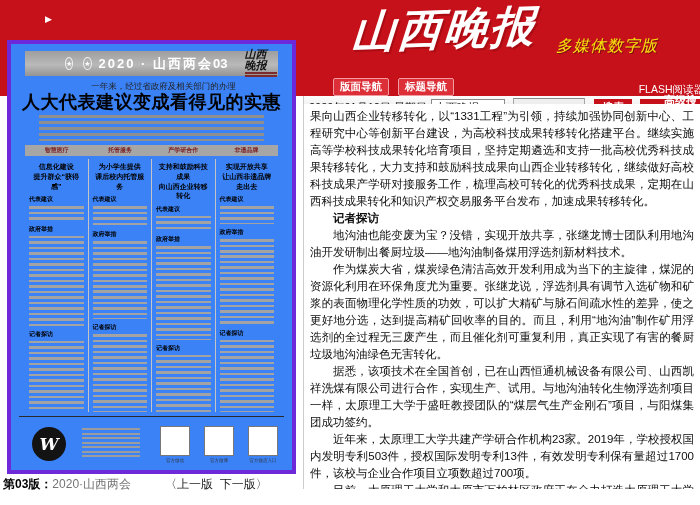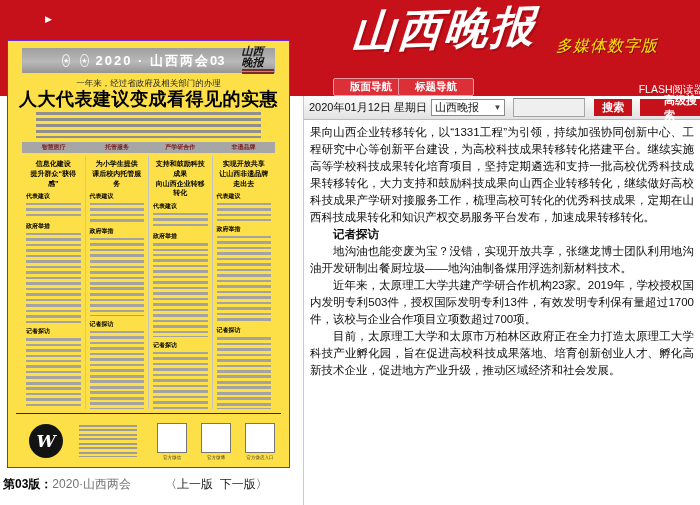--- a/index.html
+++ b/index.html
@@ -7,53 +7,53 @@
   .screen{position:relative;width:700px;height:505px;overflow:hidden;background:#fff;}
 
   
   .red-band{position:absolute;left:0;top:0;width:700px;height:96px;background:#c6111b;}
   .home-link{position:absolute;left:45px;top:15px;color:#fff;font-size:12px;text-decoration:none;display:flex;align-items:center;gap:3px;}
   .home-link .tri{font-size:9px;line-height:1;}
 
   
   .masthead-title{position:absolute;left:352px;top:0px;width:190px;color:#fff;font-family:"DejaVu Serif","Liberation Serif",serif;font-weight:bold;font-style:italic;font-size:44px;letter-spacing:2px;transform:skewX(-6deg) rotate(-2deg);text-shadow:2px 2px 0 rgba(90,0,0,.25);white-space:nowrap;}
   .masthead-sub{position:absolute;left:556px;top:36px;color:#f7e50c;font-size:16px;font-weight:normal;font-style:italic;letter-spacing:1px;text-shadow:1px 1px 0 #7a0d12;white-space:nowrap;}
-  .navbtn{position:absolute;top:78px;height:16px;padding:0 16px;background:#dd2f38;border:1px solid #f29ba0;border-radius:2px;color:#fff;font-size:10.5px;font-weight:bold;display:flex;align-items:center;justify-content:center;text-decoration:none;box-shadow:0 1px 1px rgba(0,0,0,.25);}
+  .navbtn{position:absolute;top:78px;height:16px;padding:0 6px;background:#dd2f38;border:1px solid #f29ba0;border-radius:2px;color:#fff;font-size:10.5px;font-weight:bold;display:flex;align-items:center;justify-content:center;text-decoration:none;box-shadow:0 1px 1px rgba(0,0,0,.25);}
   .navbtn.b1{left:333px;min-width:40px;}
   .navbtn.b2{left:398px;min-width:40px;}
   .flash-link{position:absolute;right:-4px;top:83px;color:#fff;font-size:10.5px;text-decoration:none;white-space:nowrap;}
 
   
   .toolbar{position:absolute;left:303px;top:96px;width:397px;height:24px;box-sizing:border-box;background:linear-gradient(#fcfcfc,#e2e2e2);border-bottom:1px solid #bcbcbc;border-left:1px solid #c9c9c9;display:flex;align-items:center;}
   .tb-date{margin-left:5px;font-size:11px;color:#111;white-space:nowrap;}
   .tb-select{margin-left:4px;width:100px;height:17px;box-sizing:border-box;background:#fff;border:1px solid #8a8a8a;display:flex;align-items:center;font-size:11px;color:#111;padding:0 3px;cursor:default;}
   .tb-select .arrow{margin-left:auto;font-size:8px;color:#444;}
   .tb-input{margin-left:8px;width:66px;height:15px;background:#efefef;border:1px solid #a5a5a5;border-top-color:#8b8b8b;}
   .redbtn{height:17px;background:#c6111b;color:#fff;font-size:11px;font-weight:bold;display:flex;align-items:center;justify-content:center;text-decoration:none;}
   .redbtn.search{margin-left:9px;width:52px;}
   .redbtn.adv{margin-left:8px;width:50px;padding-left:24px;}
 
   
-  .article{position:absolute;left:303px;top:120px;width:397px;height:385px;box-sizing:border-box;border-left:1px solid #ccc;background:#fff;padding:4px 6px 0 6px;overflow:hidden;}
+  .article{position:absolute;left:303px;top:104px;width:397px;height:385px;box-sizing:border-box;border-left:1px solid #ccc;background:#fff;padding:4px 6px 0 6px;overflow:hidden;}
   .article p{margin:0;font-size:11.5px;line-height:17px;color:#0d0d0d;text-align:justify;text-indent:2em;}
   .article p.cont{text-indent:0;}
   .article p.sec-label{font-weight:bold;}
 
   
-  .thumb{position:absolute;left:7px;top:40px;width:281px;height:426px;background:#fde047;border:1px solid #6d28d9;box-sizing:content-box;cursor:pointer;}
+  .thumb{position:absolute;left:7px;top:40px;width:281px;height:426px;background:#3b82f6;border:4px solid #6d28d9;box-sizing:content-box;cursor:pointer;}
   .banner{position:absolute;left:14px;top:7px;width:253px;height:25px;background:linear-gradient(#9e9e9e,#b9b9b9 55%,#949494);display:flex;align-items:center;color:#fff;}
   .emblem{width:13px;height:13px;border:1px solid #eee;border-radius:50%;display:flex;align-items:center;justify-content:center;font-size:7px;color:#fff;box-sizing:border-box;}
   .emblem.e1{margin-left:40px;}
   .emblem-sep{width:1px;height:12px;background:#ddd;margin:0 5px;}
   .banner-title{font-size:13px;font-weight:bold;letter-spacing:2px;margin-left:7px;white-space:nowrap;}
   .banner-right{margin-left:auto;margin-right:3px;display:flex;align-items:center;gap:17px;}
   .banner-pageno{font-size:13px;font-weight:bold;}
   .banner-logo{font-size:11px;font-weight:bold;font-style:italic;color:#141414;line-height:1;display:flex;flex-direction:column;gap:1px;}
   .banner-logo .mini{width:32px;height:6px;background:repeating-linear-gradient(to bottom,#7d2a2a 0 2px,transparent 2px 3px);}
-  .kicker{position:absolute;left:0;top:37px;width:100%;text-align:center;font-size:8.5px;color:#222;}
+  .kicker{position:absolute;left:12px;top:37px;width:100%;text-align:center;font-size:8.5px;color:#222;}
   .headline{position:absolute;left:0;top:46px;width:100%;text-align:center;font-size:18px;font-weight:bold;color:#000;letter-spacing:.5px;white-space:nowrap;}
   .tl{background:repeating-linear-gradient(to bottom,#a3a3a3 0 2.5px,transparent 2.5px 5.5px);}
   .intro{position:absolute;left:28px;right:28px;top:71px;height:26px;background:repeating-linear-gradient(to bottom,#8f8f8f 0 2.5px,transparent 2.5px 6px);}
   .catbar{position:absolute;left:14px;right:14px;top:101px;height:11px;background:#a6a6a6;display:flex;}
   .catbar .cat{flex:1;text-align:center;font-size:6px;font-weight:bold;color:#7c1d1d;line-height:11px;overflow:hidden;}
   .cols{position:absolute;left:14px;right:14px;top:115px;height:253px;display:flex;}
   .col{flex:1;border-right:1px solid #c4c4c4;padding:1px 4px 0 4px;overflow:hidden;}
   .col:last-child{border-right:none;}
   .col-title{font-size:7px;font-weight:bold;text-align:center;color:#000;line-height:1.4;margin:2px 0 4px;}
   .sec{font-size:6px;font-weight:bold;color:#000;margin:4px 0 2px;}
@@ -98,20 +98,22 @@
     </div>
     <input class="tb-input" type="text" style="">
     <a class="redbtn search" href="#">搜索</a>
     <a class="redbtn adv" href="#">高级搜索</a>
   </div>
 
   <div class="article">
     <p class="cont">果向山西企业转移转化，以“1331工程”为引领，持续加强协同创新中心、工程研究中心等创新平台建设，为高校科技成果转移转化搭建平台。继续实施高等学校科技成果转化培育项目，坚持定期遴选和支持一批高校优秀科技成果转移转化，大力支持和鼓励科技成果向山西企业转移转化，继续做好高校科技成果产学研对接服务工作，梳理高校可转化的优秀科技成果，定期在山西科技成果转化和知识产权交易服务平台发布，加速成果转移转化。</p>
     <p class="sec-label">记者探访</p>
     <p>地沟油也能变废为宝？没错，实现开放共享，张继龙博士团队利用地沟油开发研制出餐厨垃圾——地沟油制备煤用浮选剂新材料技术。</p>
+    <p>作为煤炭大省，煤炭绿色清洁高效开发利用成为当下的主旋律，煤泥的资源化利用在环保角度尤为重要。张继龙说，浮选剂具有调节入选矿物和矿浆的表面物理化学性质的功效，可以扩大精矿与脉石间疏水性的差异，使之更好地分选，达到提高精矿回收率的目的。而且，利用“地沟油”制作矿用浮选剂的全过程无三废产生，而且催化剂可重复利用，真正实现了有害的餐厨垃圾地沟油绿色无害转化。</p>
+    <p>据悉，该项技术在全国首创，已在山西恒通机械设备有限公司、山西凯祥洗煤有限公司进行合作，实现生产、试用。与地沟油转化生物浮选剂项目一样，太原理工大学于盛旺教授团队的“煤层气生产金刚石”项目，与阳煤集团成功签约。</p>
     <p>近年来，太原理工大学共建产学研合作机构23家。2019年，学校授权国内发明专利503件，授权国际发明专利13件，有效发明专利保有量超过1700件，该校与企业合作项目立项数超过700项。</p>
     <p>目前，太原理工大学和太原市万柏林区政府正在全力打造太原理工大学科技产业孵化园，旨在促进高校科技成果落地、培育创新创业人才、孵化高新技术企业，促进地方产业升级，推动区域经济和社会发展。</p>
   </div>
 
   <div class="thumb">
     <div class="banner">
       <span class="emblem e1">★</span>
       <span class="emblem-sep"></span>
       <span class="emblem">★</span>
       <span class="banner-title">2020 · 山西两会</span>

